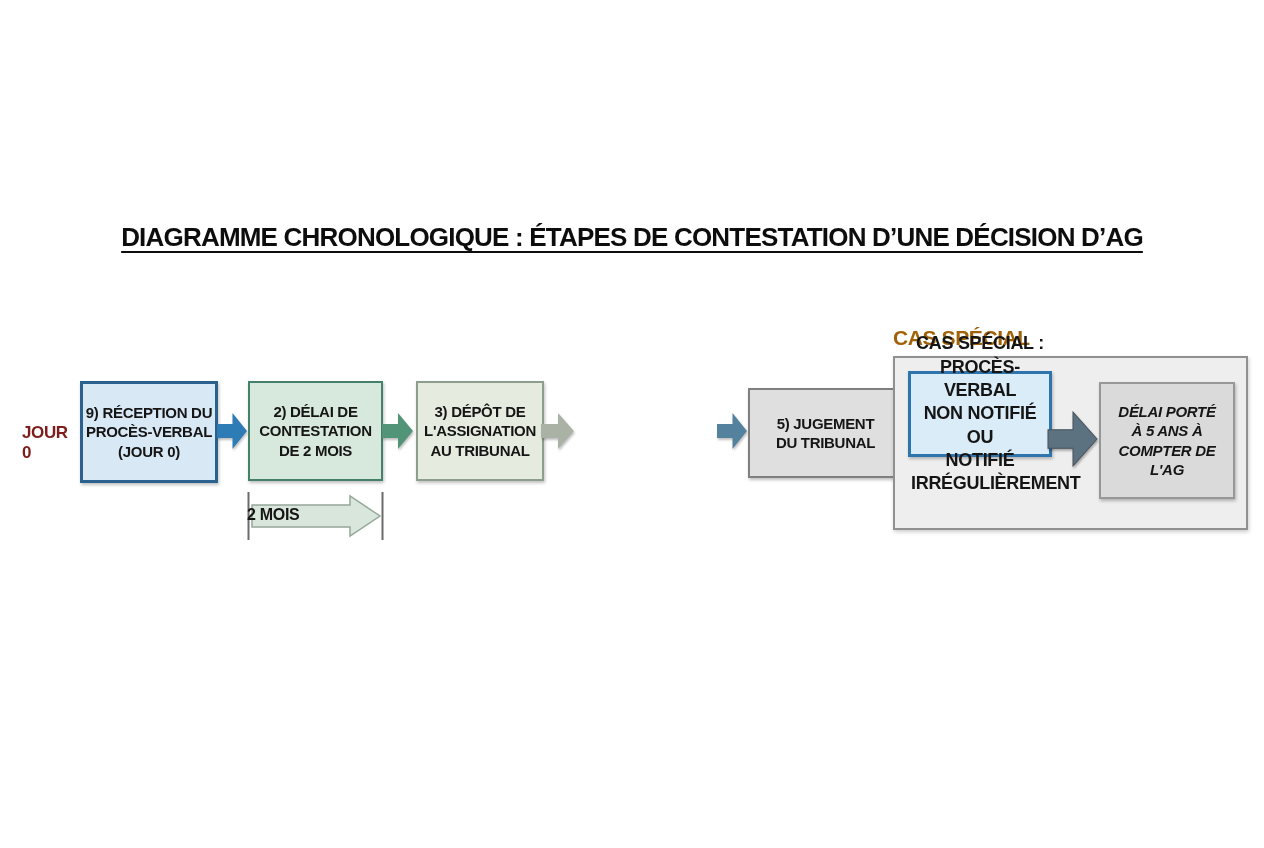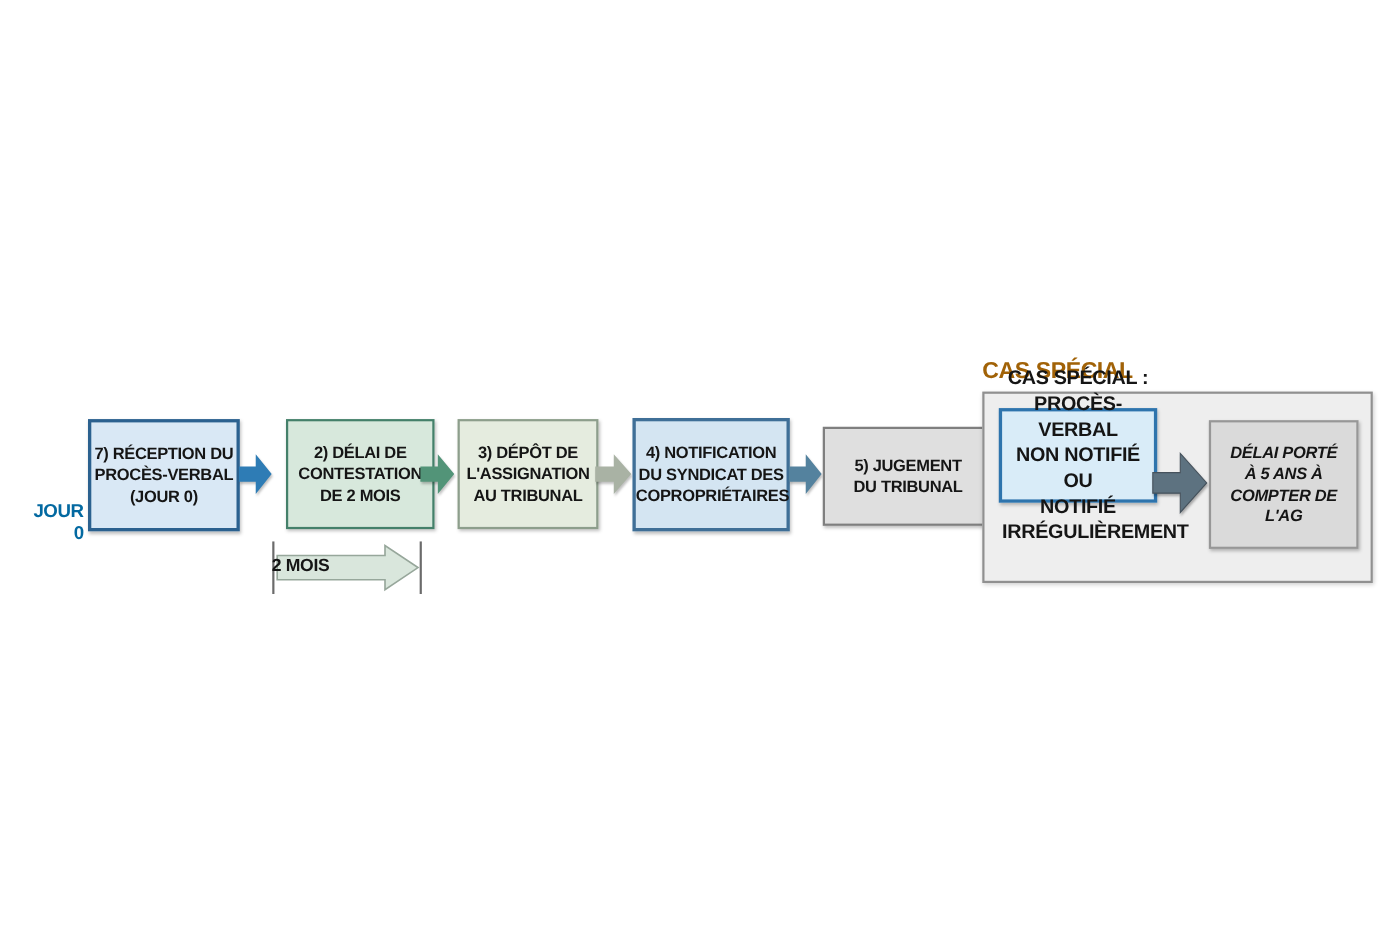--- a/index.html
+++ b/index.html
@@ -31,23 +31,22 @@
     text-underline-offset: 5px;
   }
   .jour0 {
     position: absolute;
     left: 22px;
     top: 423px;
     width: 54px;
     font-size: 17px;
     font-weight: bold;
     letter-spacing: -0.4px;
-    color: #0369a1;
-    text-align: right;
-    margin-top: 32px;
+    color: #7f1d1d;
+    text-align: left;
   }
   .box {
     position: absolute;
     box-sizing: border-box;
     display: flex;
     align-items: center;
     justify-content: center;
     text-align: center;
     font-weight: bold;
     letter-spacing: -0.3px;
@@ -55,21 +54,21 @@
     box-shadow: 1px 2px 3px rgba(0,0,0,0.25);
   }
   .box-label {
     display: block;
     width: 100%;
     white-space: pre-line;
     line-height: 1.3;
   }
   .step1 { left: 80px;  top: 381px; width: 138px; height: 102px; font-size: 15px;
            background: var(--step1-fill); border: 3px solid var(--step1-border); }
-  .step2 { left: 260px; top: 381px; width: 135px; height: 100px; font-size: 15px;
+  .step2 { left: 248px; top: 381px; width: 135px; height: 100px; font-size: 15px;
            background: var(--step2-fill); border: 2.5px solid var(--step2-border); }
   .step3 { left: 416px; top: 381px; width: 128px; height: 100px; font-size: 15px;
            background: var(--step3-fill); border: 2px solid var(--step3-border); }
   .step4 { left: 575px; top: 380px; width: 143px; height: 103px; font-size: 15px;
            background: var(--step4-fill); border: 3px solid var(--step4-border); }
   .step5 { left: 748px; top: 388px; width: 155px; height: 90px; font-size: 15px;
            background: var(--step5-fill); border: 2px solid var(--step5-border); }
 
   .flow-arrow {
     position: absolute;
@@ -144,25 +143,26 @@
     filter: drop-shadow(1px 2px 1px rgba(0,0,0,0.3));
   }
   .special-arrow svg { display: block; width: 100%; height: 100%; }
   .special-arrow polygon { fill: var(--special-arrow); stroke: #46525c; stroke-width: 1; }
 </style>
 </head>
 <body>
 
 <div class="canvas">
 
+  <h1 class="title">DIAGRAMME CHRONOLOGIQUE : ÉTAPES DE CONTESTATION D’UNE DÉCISION D’AG</h1>
 
   <div class="jour0">JOUR 0</div>
 
   <div class="box step1">
-    <span class="box-label">7) RÉCEPTION DU
+    <span class="box-label">9) RÉCEPTION DU
 PROCÈS-VERBAL
 (JOUR 0)</span>
   </div>
 
   <div class="flow-arrow arrow1">
     <svg viewBox="0 0 30 38" preserveAspectRatio="none">
       <polygon points="0,12 15,12 15,1 29,19 15,37 15,26 0,26"></polygon>
     </svg>
   </div>
 
@@ -183,25 +183,20 @@
 L'ASSIGNATION
 AU TRIBUNAL</span>
   </div>
 
   <div class="flow-arrow arrow3">
     <svg viewBox="0 0 30 38" preserveAspectRatio="none">
       <polygon points="0,12 15,12 15,1 29,19 15,37 15,26 0,26"></polygon>
     </svg>
   </div>
 
-  <div class="box step4">
-    <span class="box-label">4) NOTIFICATION
-DU SYNDICAT DES
-COPROPRIÉTAIRES</span>
-  </div>
 
   <div class="flow-arrow arrow4">
     <svg viewBox="0 0 30 38" preserveAspectRatio="none">
       <polygon points="0,12 15,12 15,1 29,19 15,37 15,26 0,26"></polygon>
     </svg>
   </div>
 
   <div class="box step5">
     <span class="box-label">5) JUGEMENT
 DU TRIBUNAL</span>

